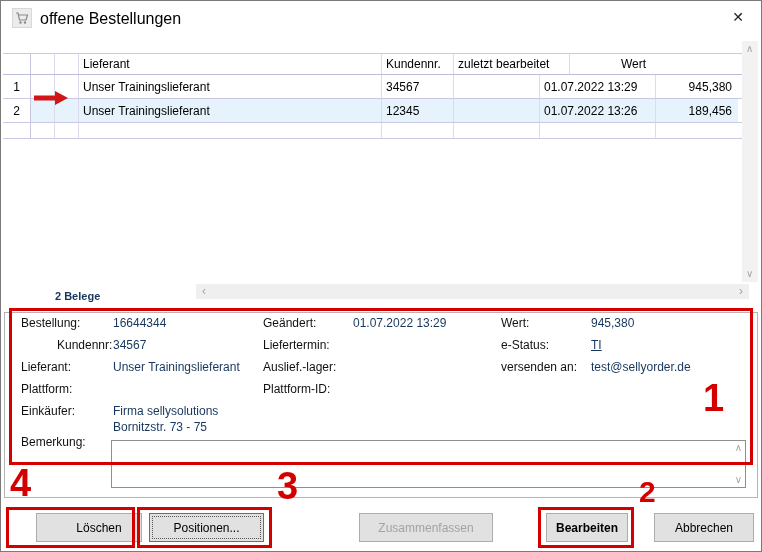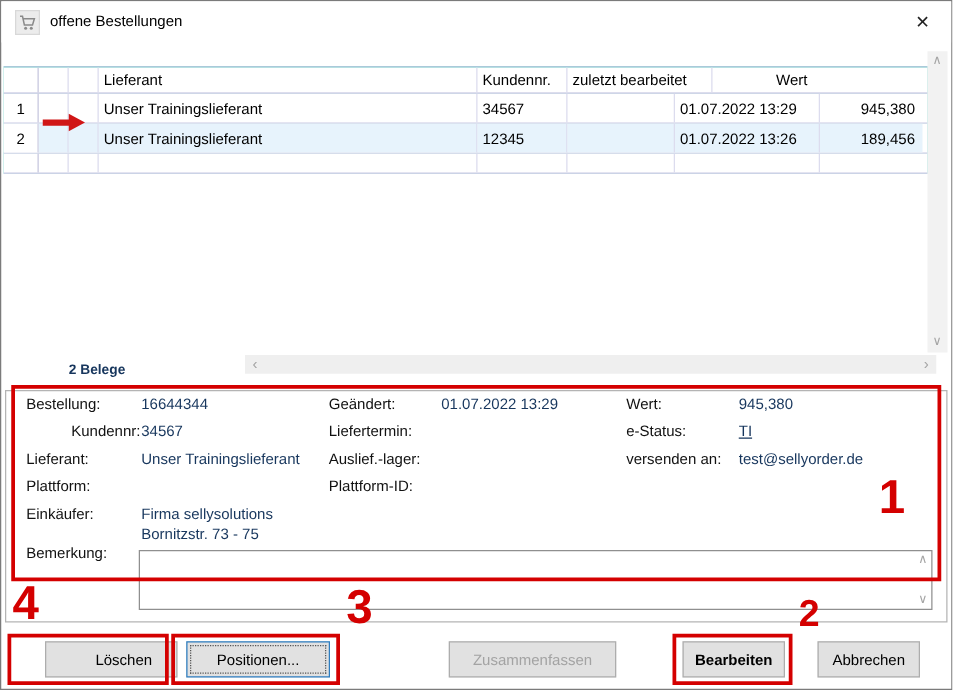--- a/index.html
+++ b/index.html
@@ -2,21 +2,21 @@
 <html><head>
 <meta charset="utf-8">
 <style>
   * { margin:0; padding:0; box-sizing:border-box; }
   html,body { width:762px; height:552px; background:#fff; font-family:"Liberation Sans","DejaVu Sans",sans-serif; }
   #dialog { position:relative; width:762px; height:552px; background:#fff; border:1px solid #7b7b7b; overflow:hidden; }
 
   
   .titlebar { position:absolute; left:0; top:0; width:100%; height:33px; background:#fff; }
   .app-icon { position:absolute; left:11px; top:7px; width:20px; height:20px; background:#ececec; border:1px solid #d8d8d8; display:flex; align-items:center; justify-content:center; }
-  .title-text { position:absolute; left:39px; top:9px; font-size:12px; color:#000; }
+  .title-text { position:absolute; left:39px; top:9px; font-size:16px; color:#000; }
   .close-btn { position:absolute; right:8px; top:4px; width:30px; height:24px; display:flex; align-items:center; justify-content:center; font-size:14px; color:#222; cursor:pointer; }
 
   
   .tbl { position:absolute; left:2px; top:52px; width:739px; border-top:1px solid #c9c9e4; background:#14b8a6; }
   .tr { display:flex; height:24px; border-bottom:1px solid #c9c9e4; background:#fff; }
   .tr.hdr { height:21px; border-bottom:1px solid #bcbcdb; }
   .tr.sel .cell { background:#e7f3fc; }
   .tr.sel .c-gutter { background:#fff; }
   .tr.empty { height:16px; }
   .cell { height:100%; display:flex; align-items:center; font-size:12px; color:#000; border-right:1px solid #dcdcee; padding:0 4px; overflow:hidden; white-space:nowrap; }
@@ -49,21 +49,21 @@
   .memo .sb-arr { right:3px; }
   .memo .up { top:2px; }
   .memo .down { bottom:2px; }
 
   
   .btn { position:absolute; top:512px; height:29px; background:#e1e1e1; border:1px solid #adadad; font-size:12px; color:#000; display:flex; align-items:center; justify-content:center; cursor:pointer; font-family:inherit; }
   #btn-loeschen { left:35px; width:106px;padding-left:20px; }
   #btn-positionen { left:148px; width:115px; border:1px solid #2d7dc0; outline:1px dotted #555; outline-offset:-4px; }
   #btn-zusammenfassen { left:358px; width:134px; color:#a3a3a3; cursor:default; }
   #btn-bearbeiten { left:545px; width:82px; font-weight:bold; }
-  #btn-abbrechen { left:653px; width:82px; }
+  #btn-abbrechen { left:653px; width:100px; }
 
   
   .red-box { position:absolute; border:3px solid #d40000; pointer-events:none; }
   #rb1 { left:8px; top:307px; width:744px; height:157px; }
   #rb2 { left:537px; top:506px; width:96px; height:41px; }
   #rb3 { left:136px; top:506px; width:135px; height:41px; }
   #rb4 { left:5px; top:506px; width:129px; height:41px; }
   .red-num { position:absolute; color:#d40000; font-weight:bold; font-size:38px; line-height:1; pointer-events:none; }
   #rn1 { left:702px; top:378px; }
   #rn2 { left:638px; top:476px; font-size:30px; }

